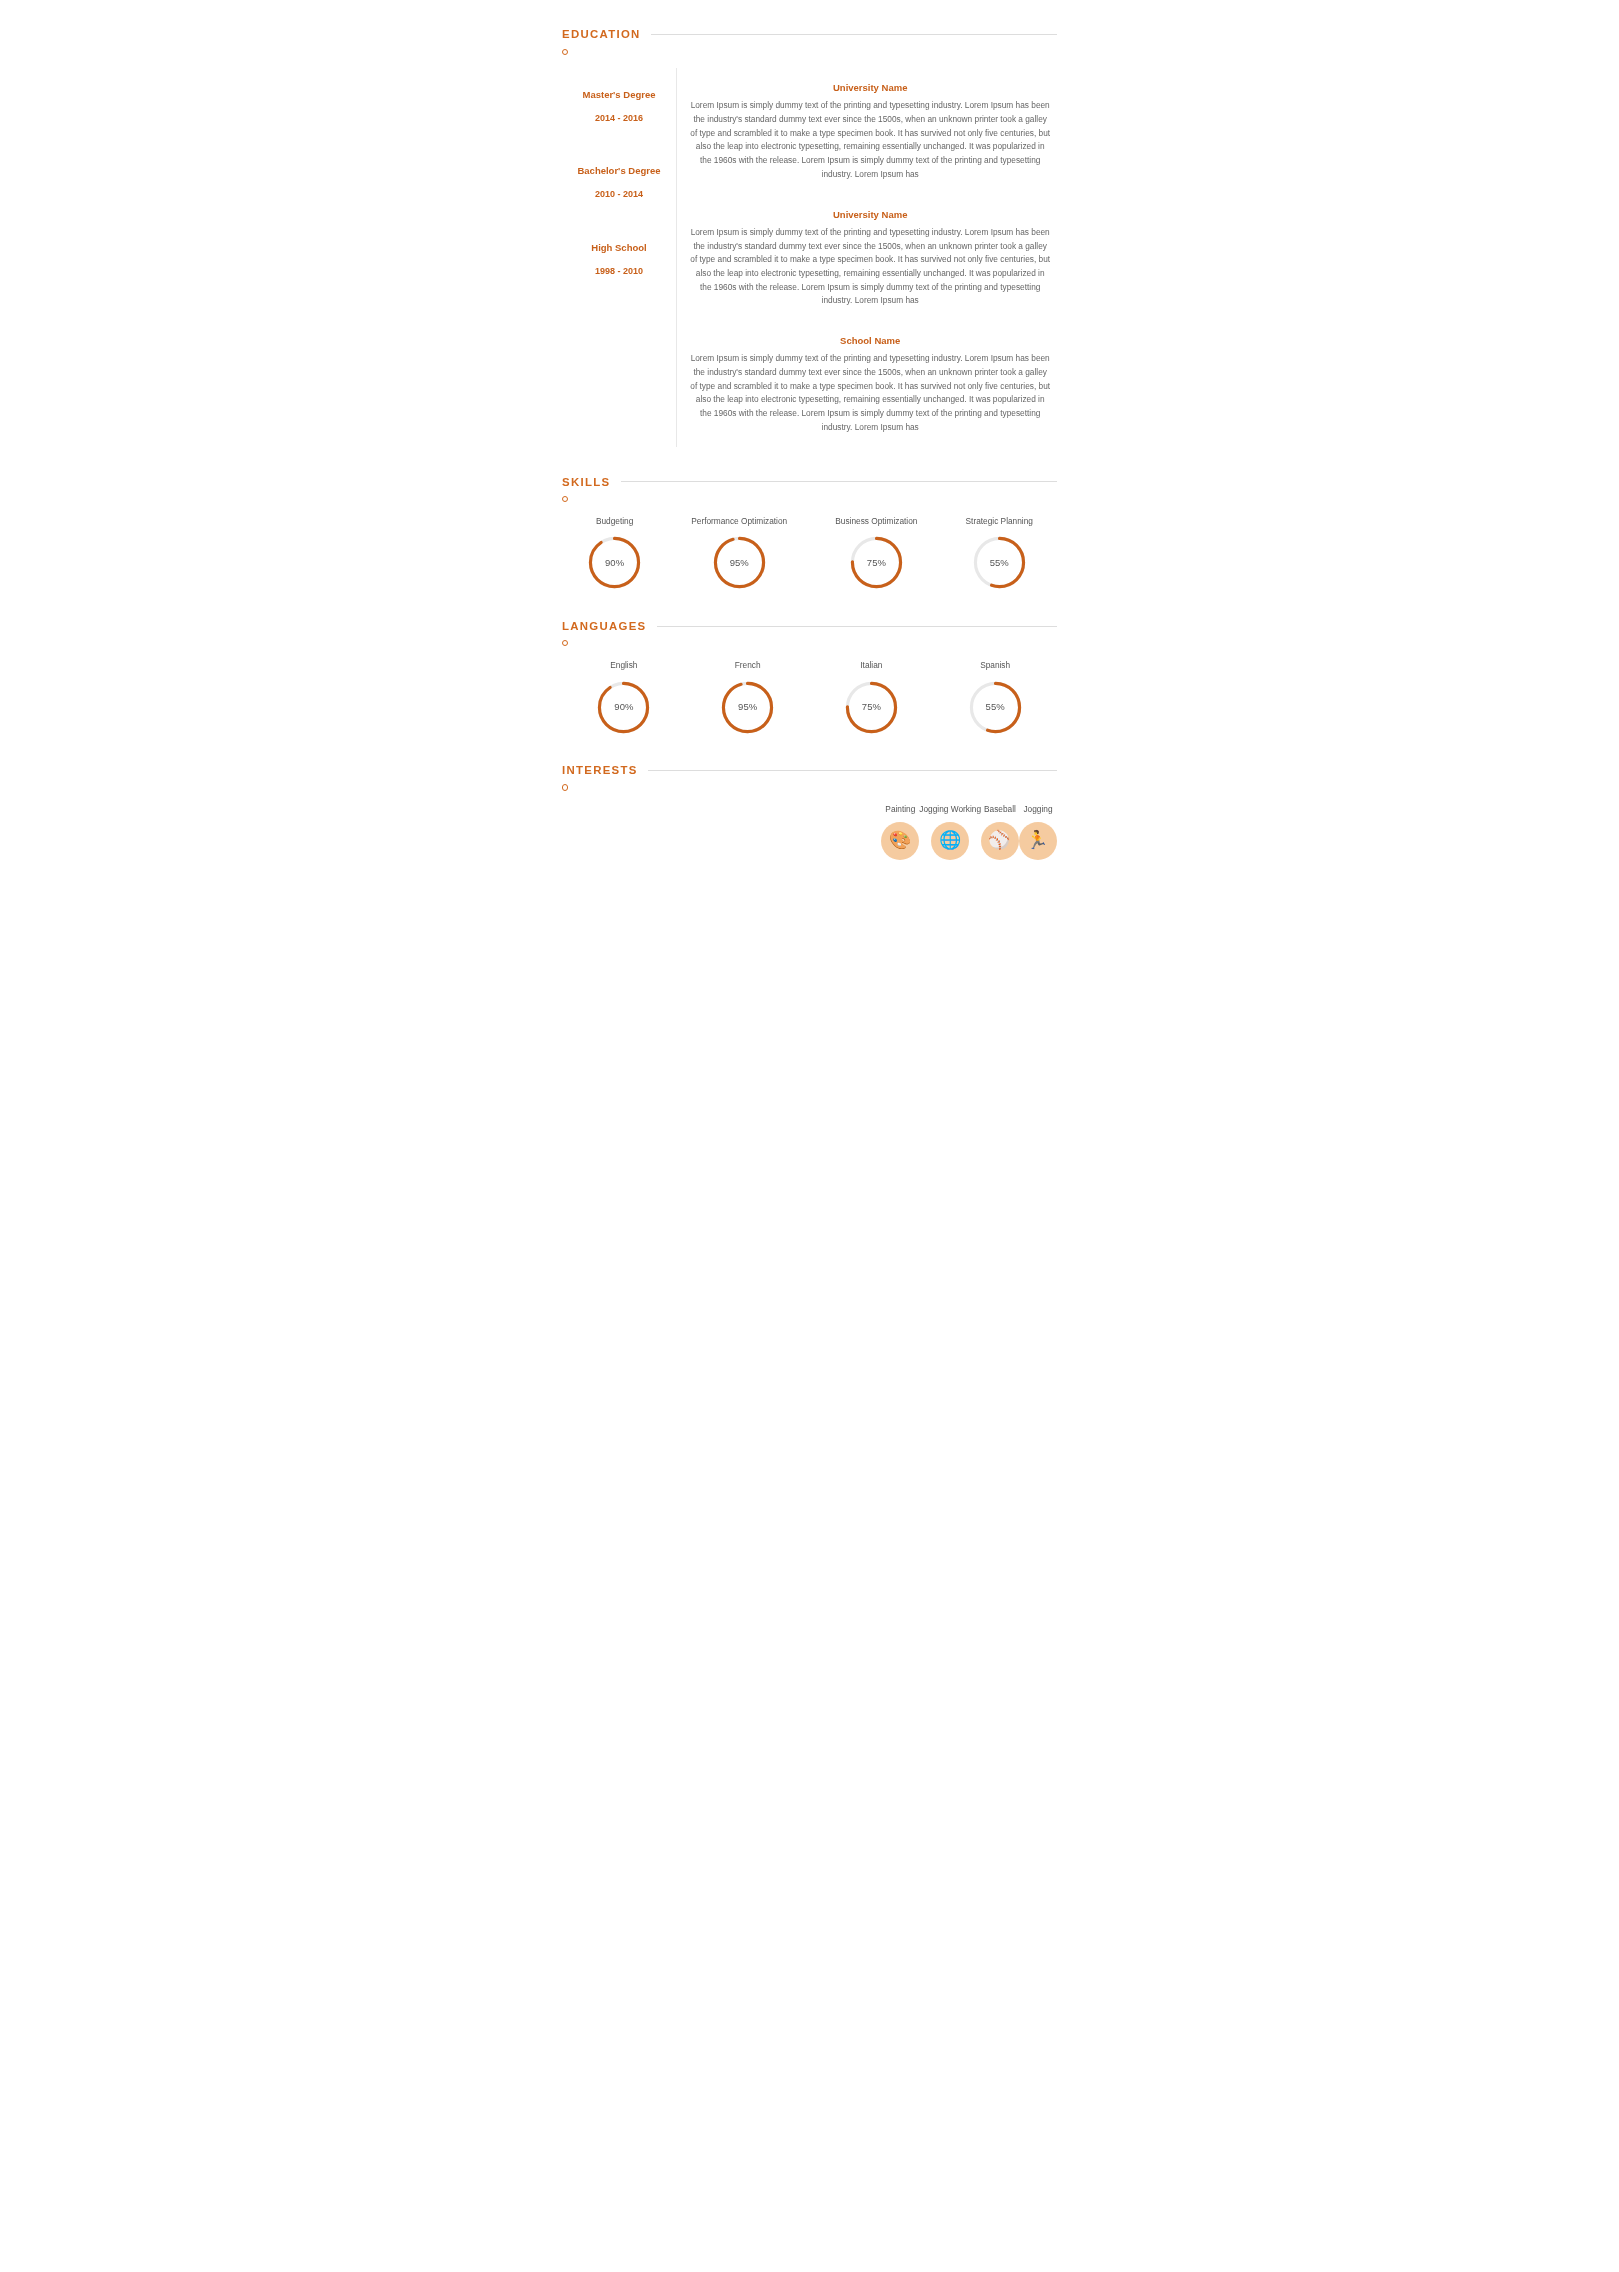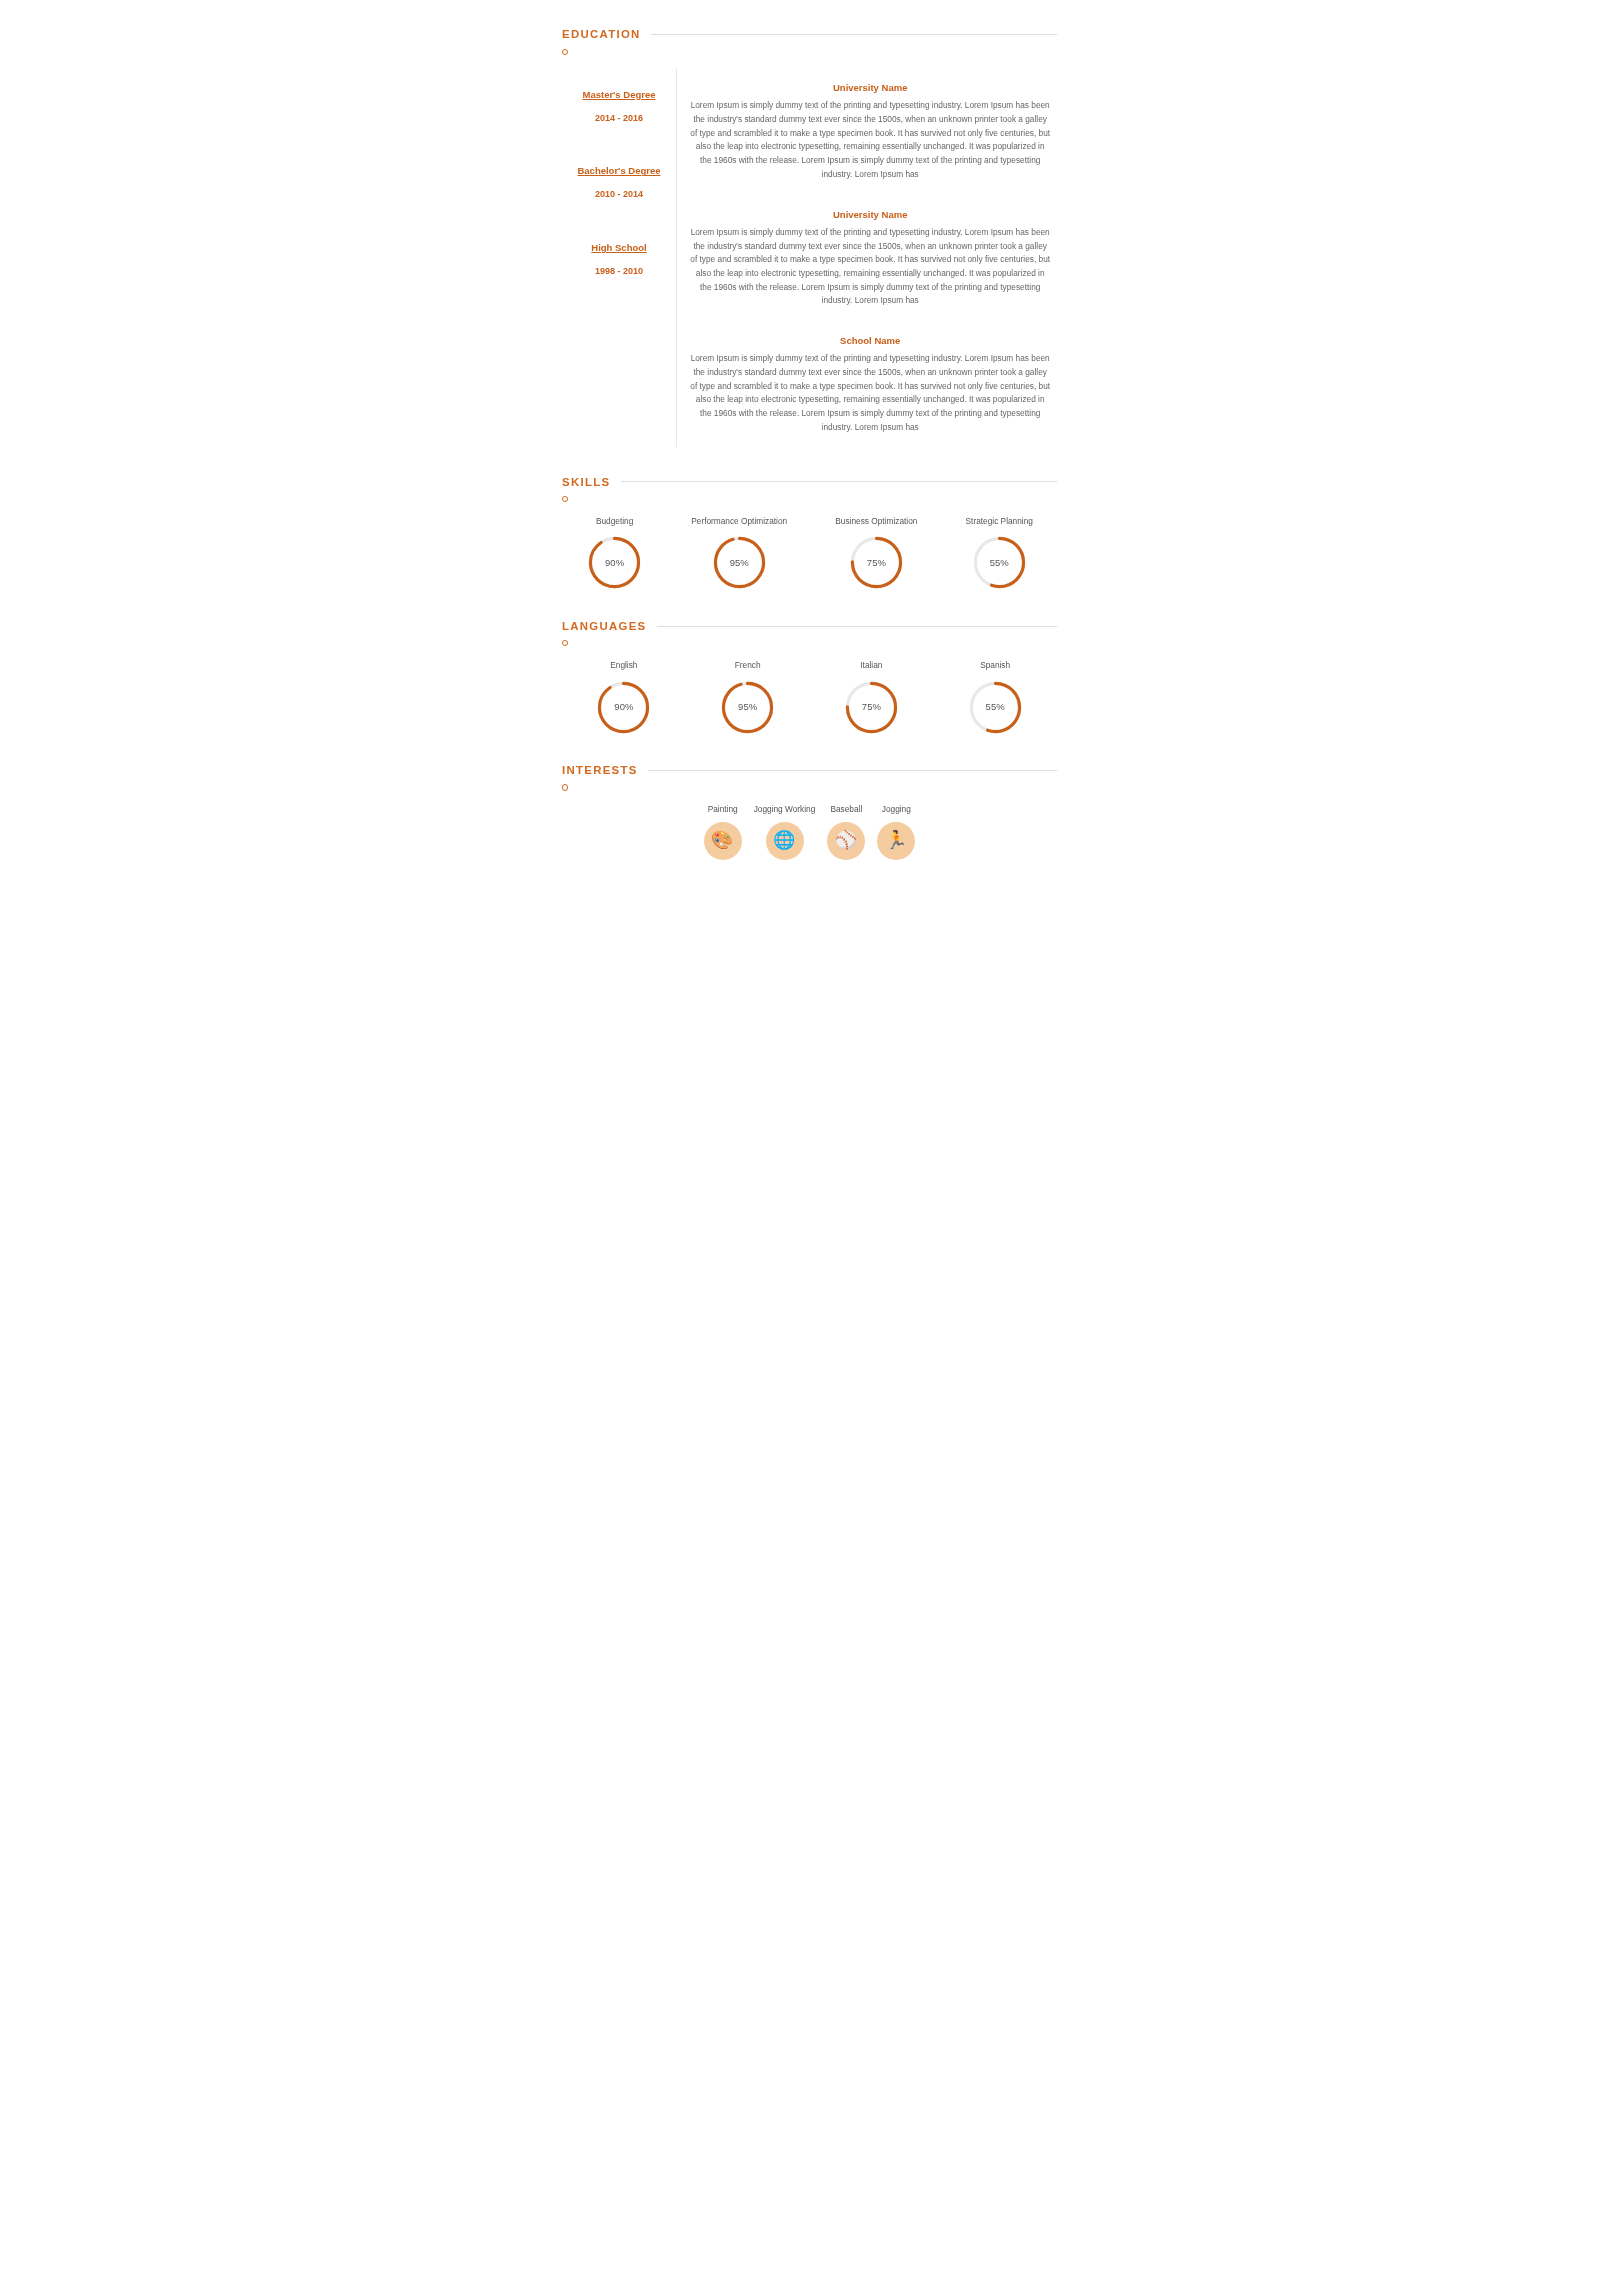--- a/index.html
+++ b/index.html
@@ -59,21 +59,20 @@
       position: relative;
     }
     .edu-entry-left {
       margin-bottom: 19px;
       padding-top: 19px;
     }
     .edu-degree {
       font-size: 9.5px;
       font-weight: 700;
       color: #c8601a;
-      text-decoration: underline;
     }
     .edu-years {
       font-size: 9px;
       font-weight: 700;
       color: #c8601a;
       margin-top: 9px;
     }
     .edu-right-col {
       flex: 1;
       padding-left: 12.7px;
@@ -150,23 +149,23 @@
     .languages-section {
       margin-bottom: 25.4px;
     }
 
     
     .interests-section {
       margin-bottom: 25.4px;
     }
     .interests-grid {
       display: flex;
-      gap: 12px;
+      gap: 0;
       margin-top: 2px;
-      justify-content: center;
+      justify-content: flex-end;
     }
     .interest-item {
       display: flex;
       flex-direction: column;
       align-items: center;
       gap: 5.1px;
     }
     .interest-label {
       font-size: 8.3px;
       color: #555;

